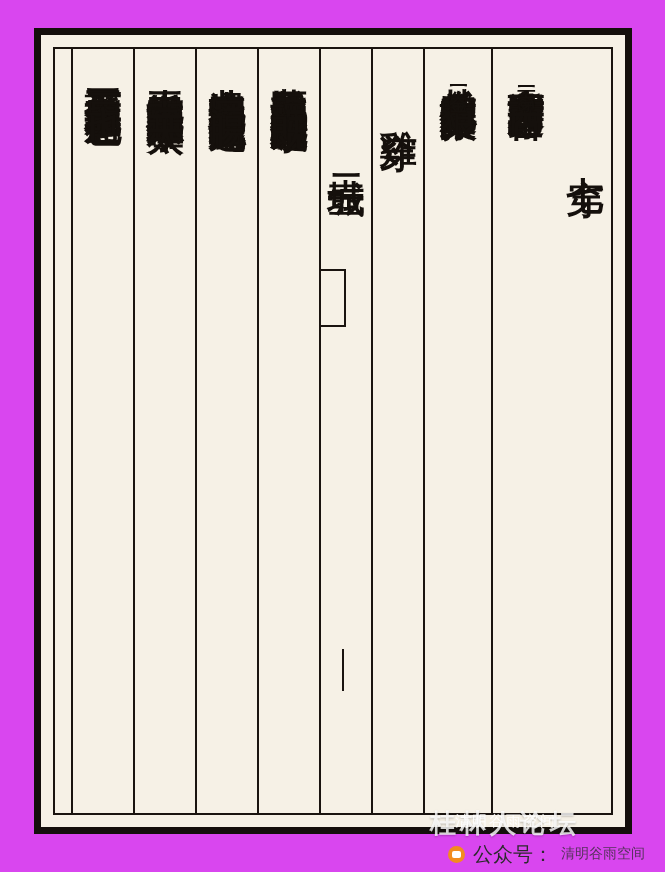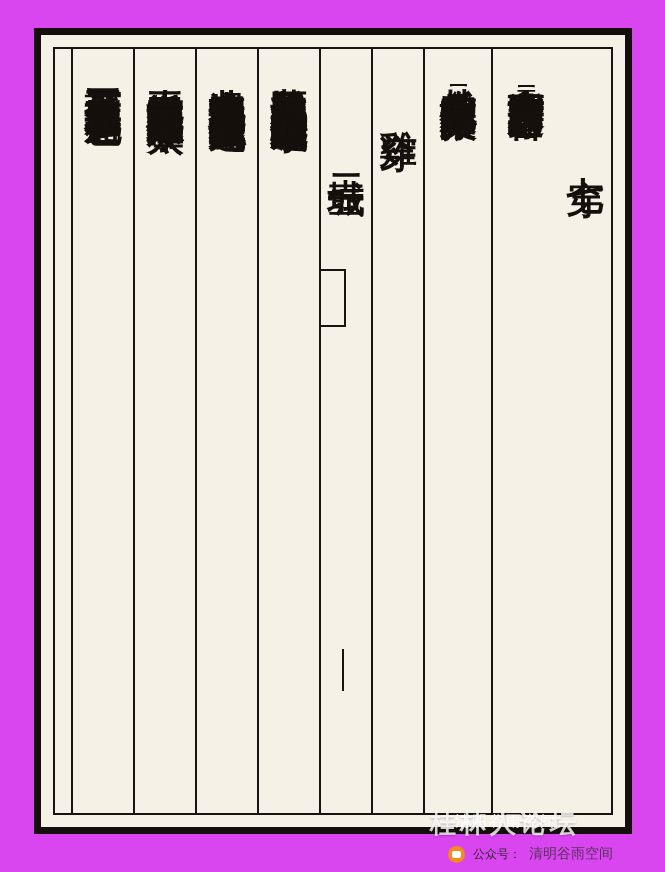--- a/index.html
+++ b/index.html
@@ -158,21 +158,21 @@
     content: "";
     position: absolute;
     left: 4px;
     top: 5px;
     width: 9px;
     height: 7px;
     border-radius: 2px;
     background: #fff;
   }
   #footer-label {
-    font-size: 12px;
+    font-size: 20px;
     color: #2b2b2b;
   }
   #footer-name {
     font-size: 14px;
     color: #2b2b2b;
     opacity: 0.75;
   }
   #wm-small {
     position: absolute;
     left: 455px;

